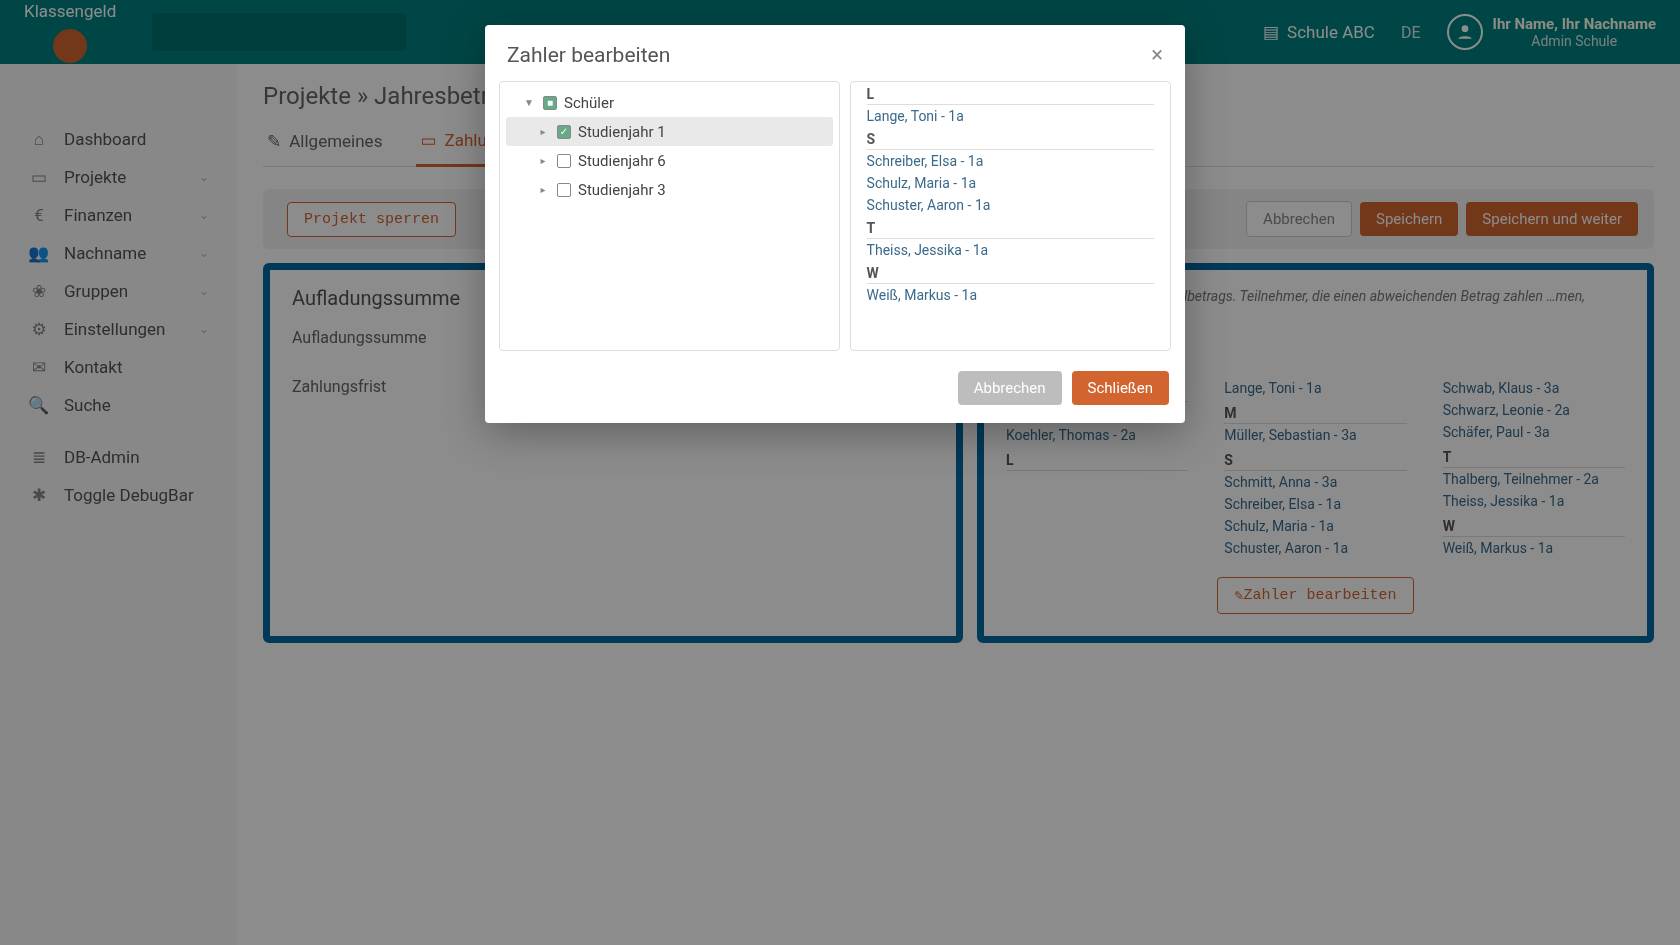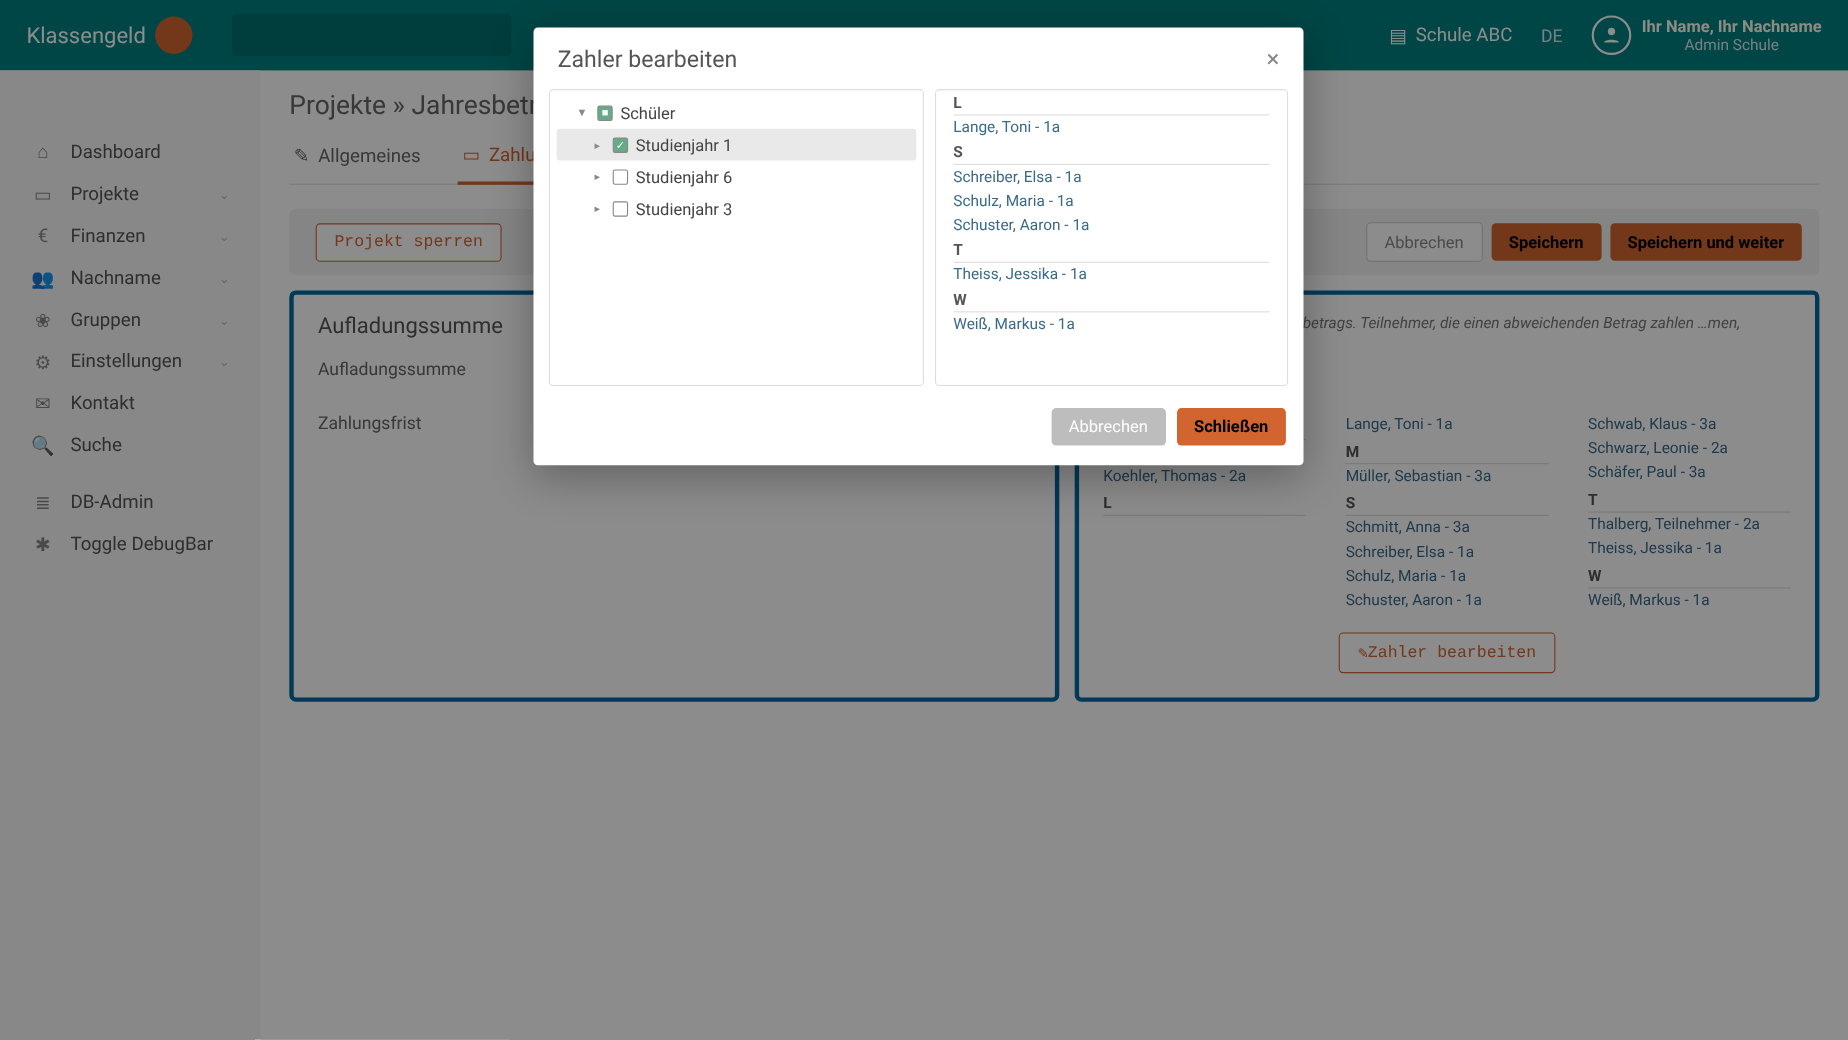--- a/index.html
+++ b/index.html
@@ -1,20 +1,20 @@
 <!DOCTYPE html>
 <html><head>
 <meta charset="utf-8">
 <style>
   * { box-sizing: border-box; margin: 0; padding: 0; }
   html, body { width: 1680px; height: 945px; font-family: -apple-system, "Segoe UI", Roboto, "Helvetica Neue", Arial, sans-serif; color: #444; overflow: hidden; }
 
   
   .topbar { position: absolute; left:0; right:0; top:0; height:64px; background:#008080; display:flex; align-items:center; padding:0 24px; color:#fff; }
-  .logo { display:flex; align-items:center; gap:8px; font-size:20px; margin-right:36px; }
+  .logo { display:flex; align-items:center; gap:8px; font-size:17px; margin-right:36px;flex-direction:column; }
   .logo-circle { width:34px; height:34px; border-radius:50%; background:#d26430; display:inline-block; }
   .search-box { width:254px; height:38px; background:#00706f; border-radius:4px; }
   .topbar-spacer { flex:1; }
   .school { display:flex; align-items:center; gap:8px; font-size:17px; }
   .lang { margin:0 26px; font-size:16px; opacity:.85; }
   .user-area { display:flex; align-items:center; gap:10px;text-align:center; }
   .avatar { width:36px; height:36px; border-radius:50%; border:2px solid #fff; display:flex; align-items:center; justify-content:center;}
   .avatar svg{width:20px;height:20px;fill:#fff;}
   .uname1{font-size:15px;font-weight:700;color:#ffe;}
   .uname2{font-size:14px;color:#d9e9e8;}
@@ -29,26 +29,26 @@
   
   .main{position:absolute;left:237px;right:0;top:64px;bottom:0;padding:18px 26px 0 26px;}
   .crumb{font-size:24px;color:#666;margin-bottom:10px;}
   .tabs{display:flex;gap:30px;border-bottom:1px solid #ddd;margin-bottom:22px;}
   .tab{display:flex;align-items:center;gap:8px;padding:10px 4px 14px 4px;color:#666;font-size:17px;}
   .tab.active{color:#d26430;border-bottom:3px solid #d26430;margin-bottom:-1px;}
   .btnrow{display:flex;align-items:center;background:#f3f3f3;padding:12px 16px;border-radius:6px;margin-bottom:14px;}
   .btn{display:inline-flex;align-items:center;padding:8px 16px;border-radius:4px;font-size:15px;cursor:pointer;}
   .btn-outline{border:1px solid #d26430;color:#d26430;background:#fff;font-family:Liberation Mono, monospace;}
   .btn-grey{border:1px solid #ccc;color:#888;background:#fff;}
-  .btn-orange{background:#d26430;color:#000000;font-weight:bold;}
+  .btn-orange{background:#d26430;color:#ffffff;}
   .btnrow .spacer{flex:1;}
   .btnrow .btn{margin-left:8px;}
 
   .cards{display:flex;gap:14px;}
-  .card{border:4px solid #0369a1;border-radius:6px;padding:16px 22px 22px 22px;}
+  .card{border:7px solid #0369a1;border-radius:6px;padding:16px 22px 22px 22px;}
   .card-left{width:700px;}
   .card-right{flex:1;}
   .card h3{font-size:20px;font-weight:400;color:#555;margin-bottom:18px;}
   .formrow{display:flex;align-items:center;margin-bottom:30px;}
   .formrow label{width:200px;font-size:16px;color:#666;}
   .participants-cols{display:flex;gap:36px;margin-top:50px;}
   .pcol{flex:1;font-size:14px;}
   .phead{font-weight:700;color:#555;border-bottom:1px solid #ddd;padding-bottom:2px;margin-top:6px;}
   .pitem{color:#3a6a8a;padding:3px 0;}
   .edit-pay{display:flex;justify-content:center;margin-top:18px;}

